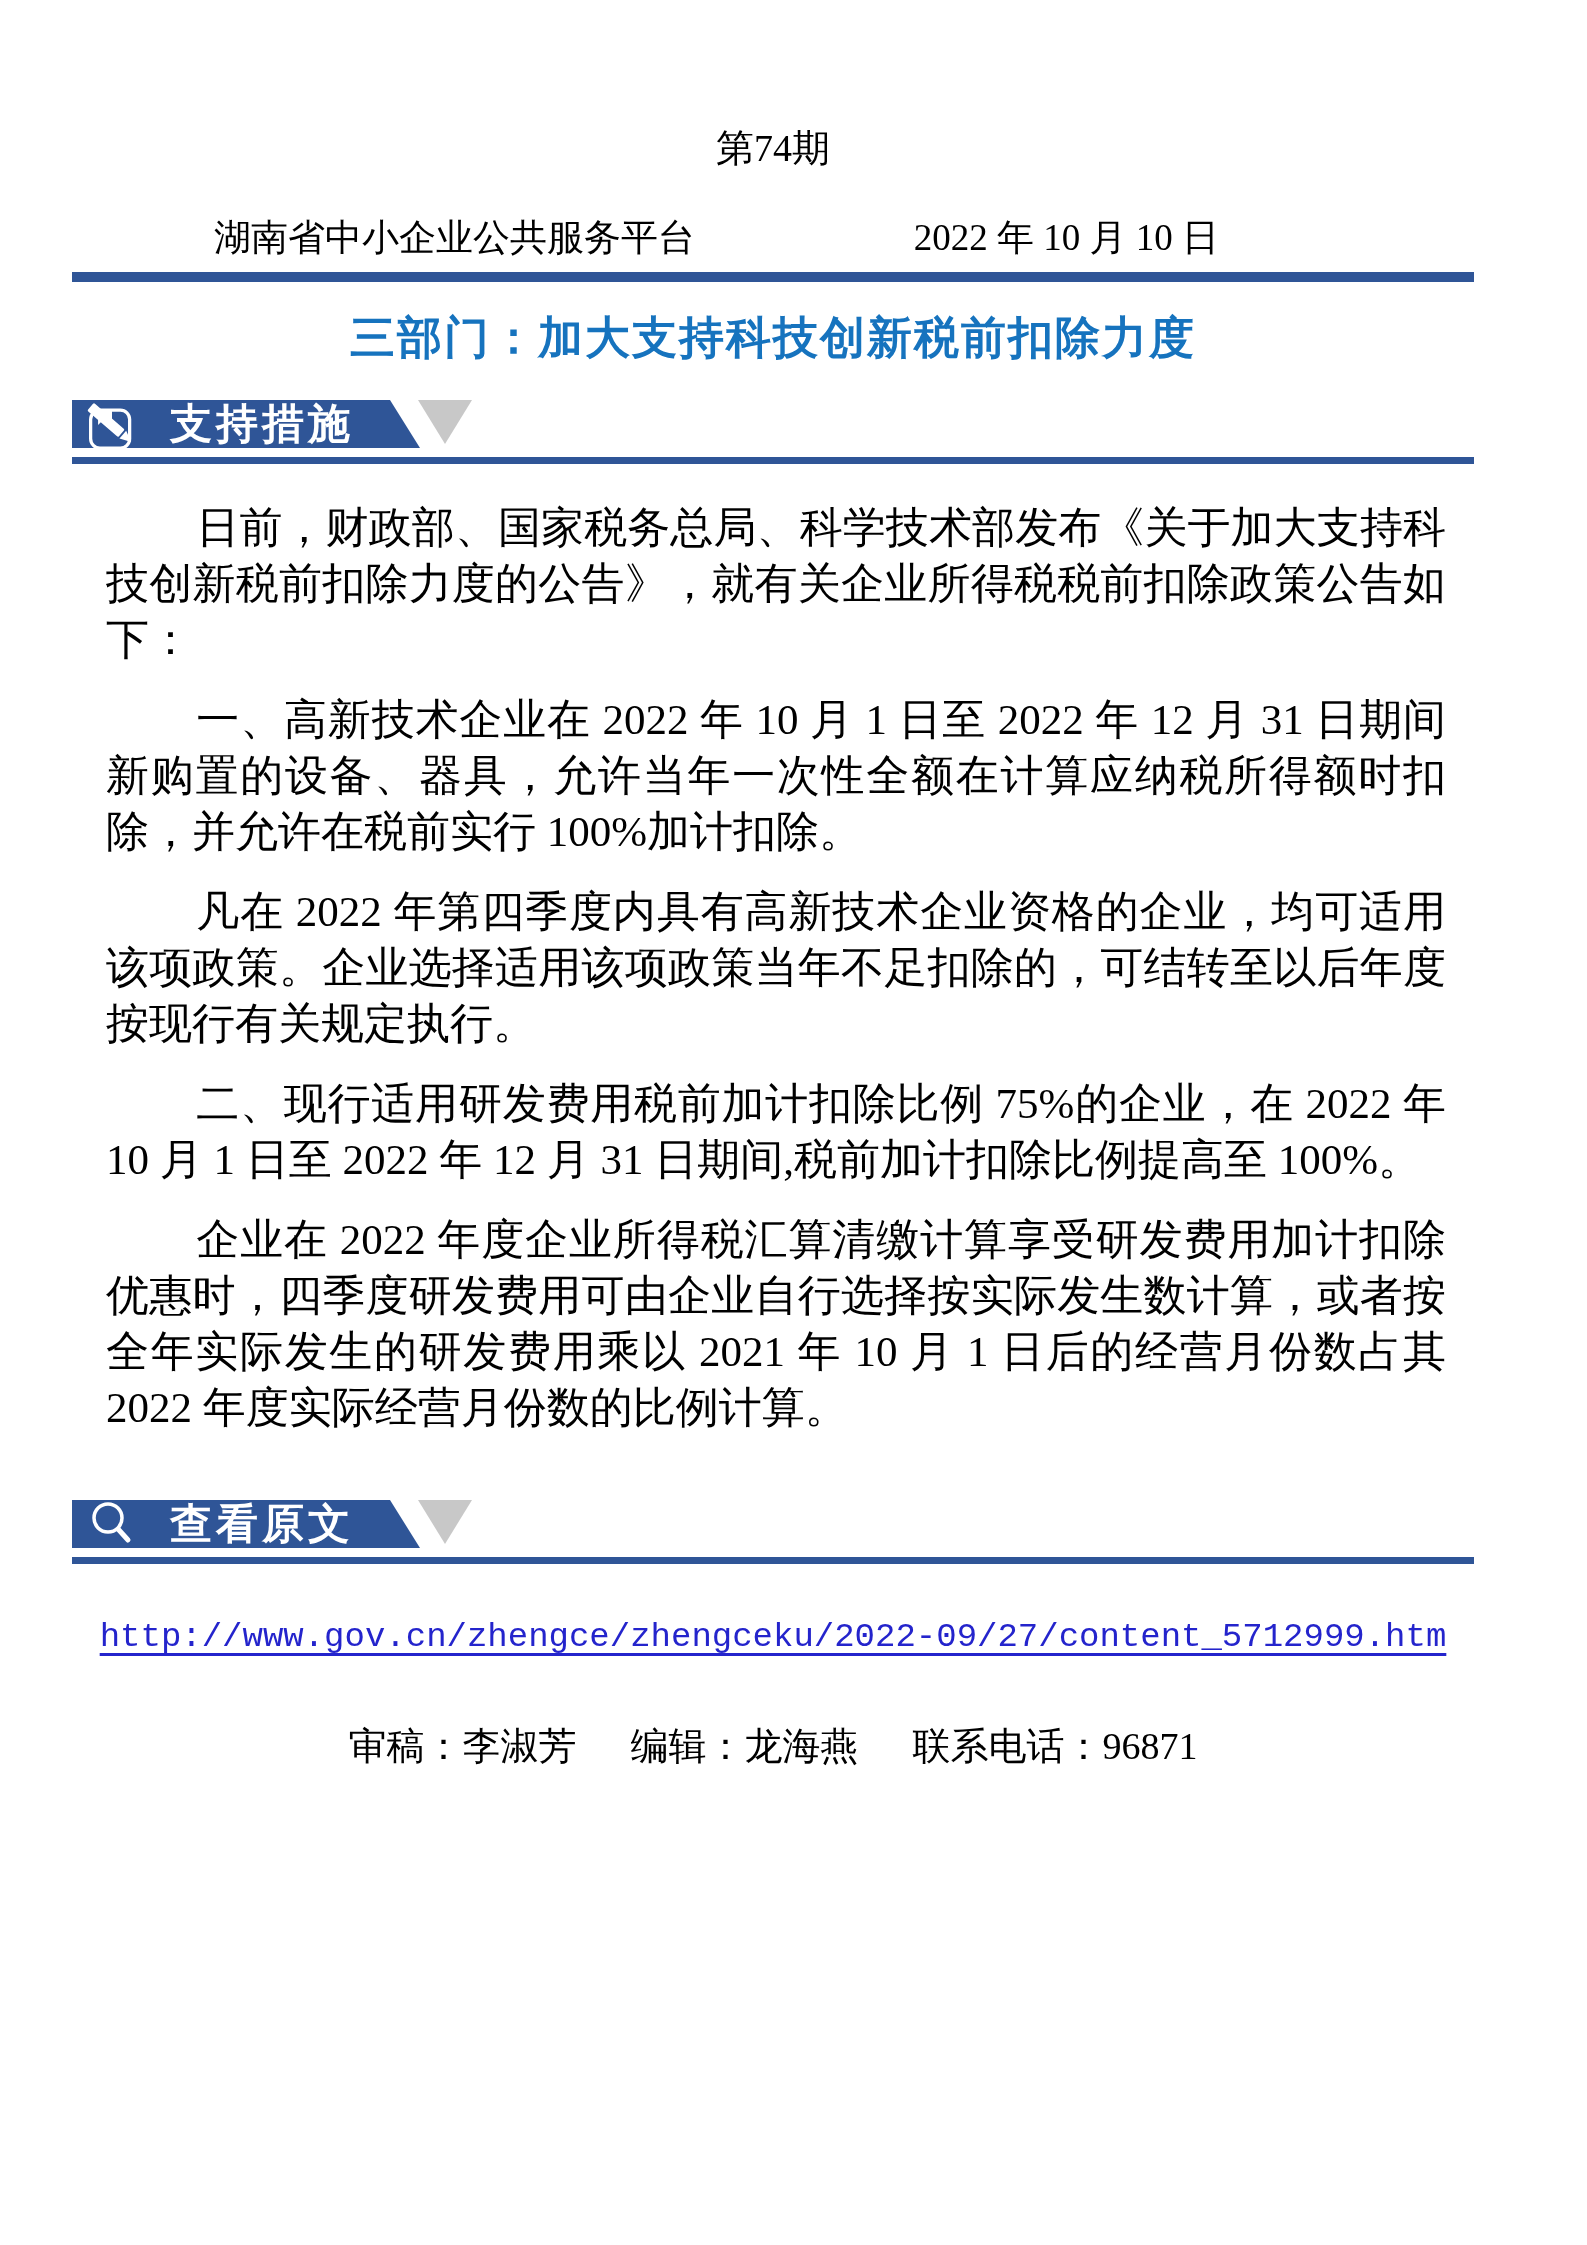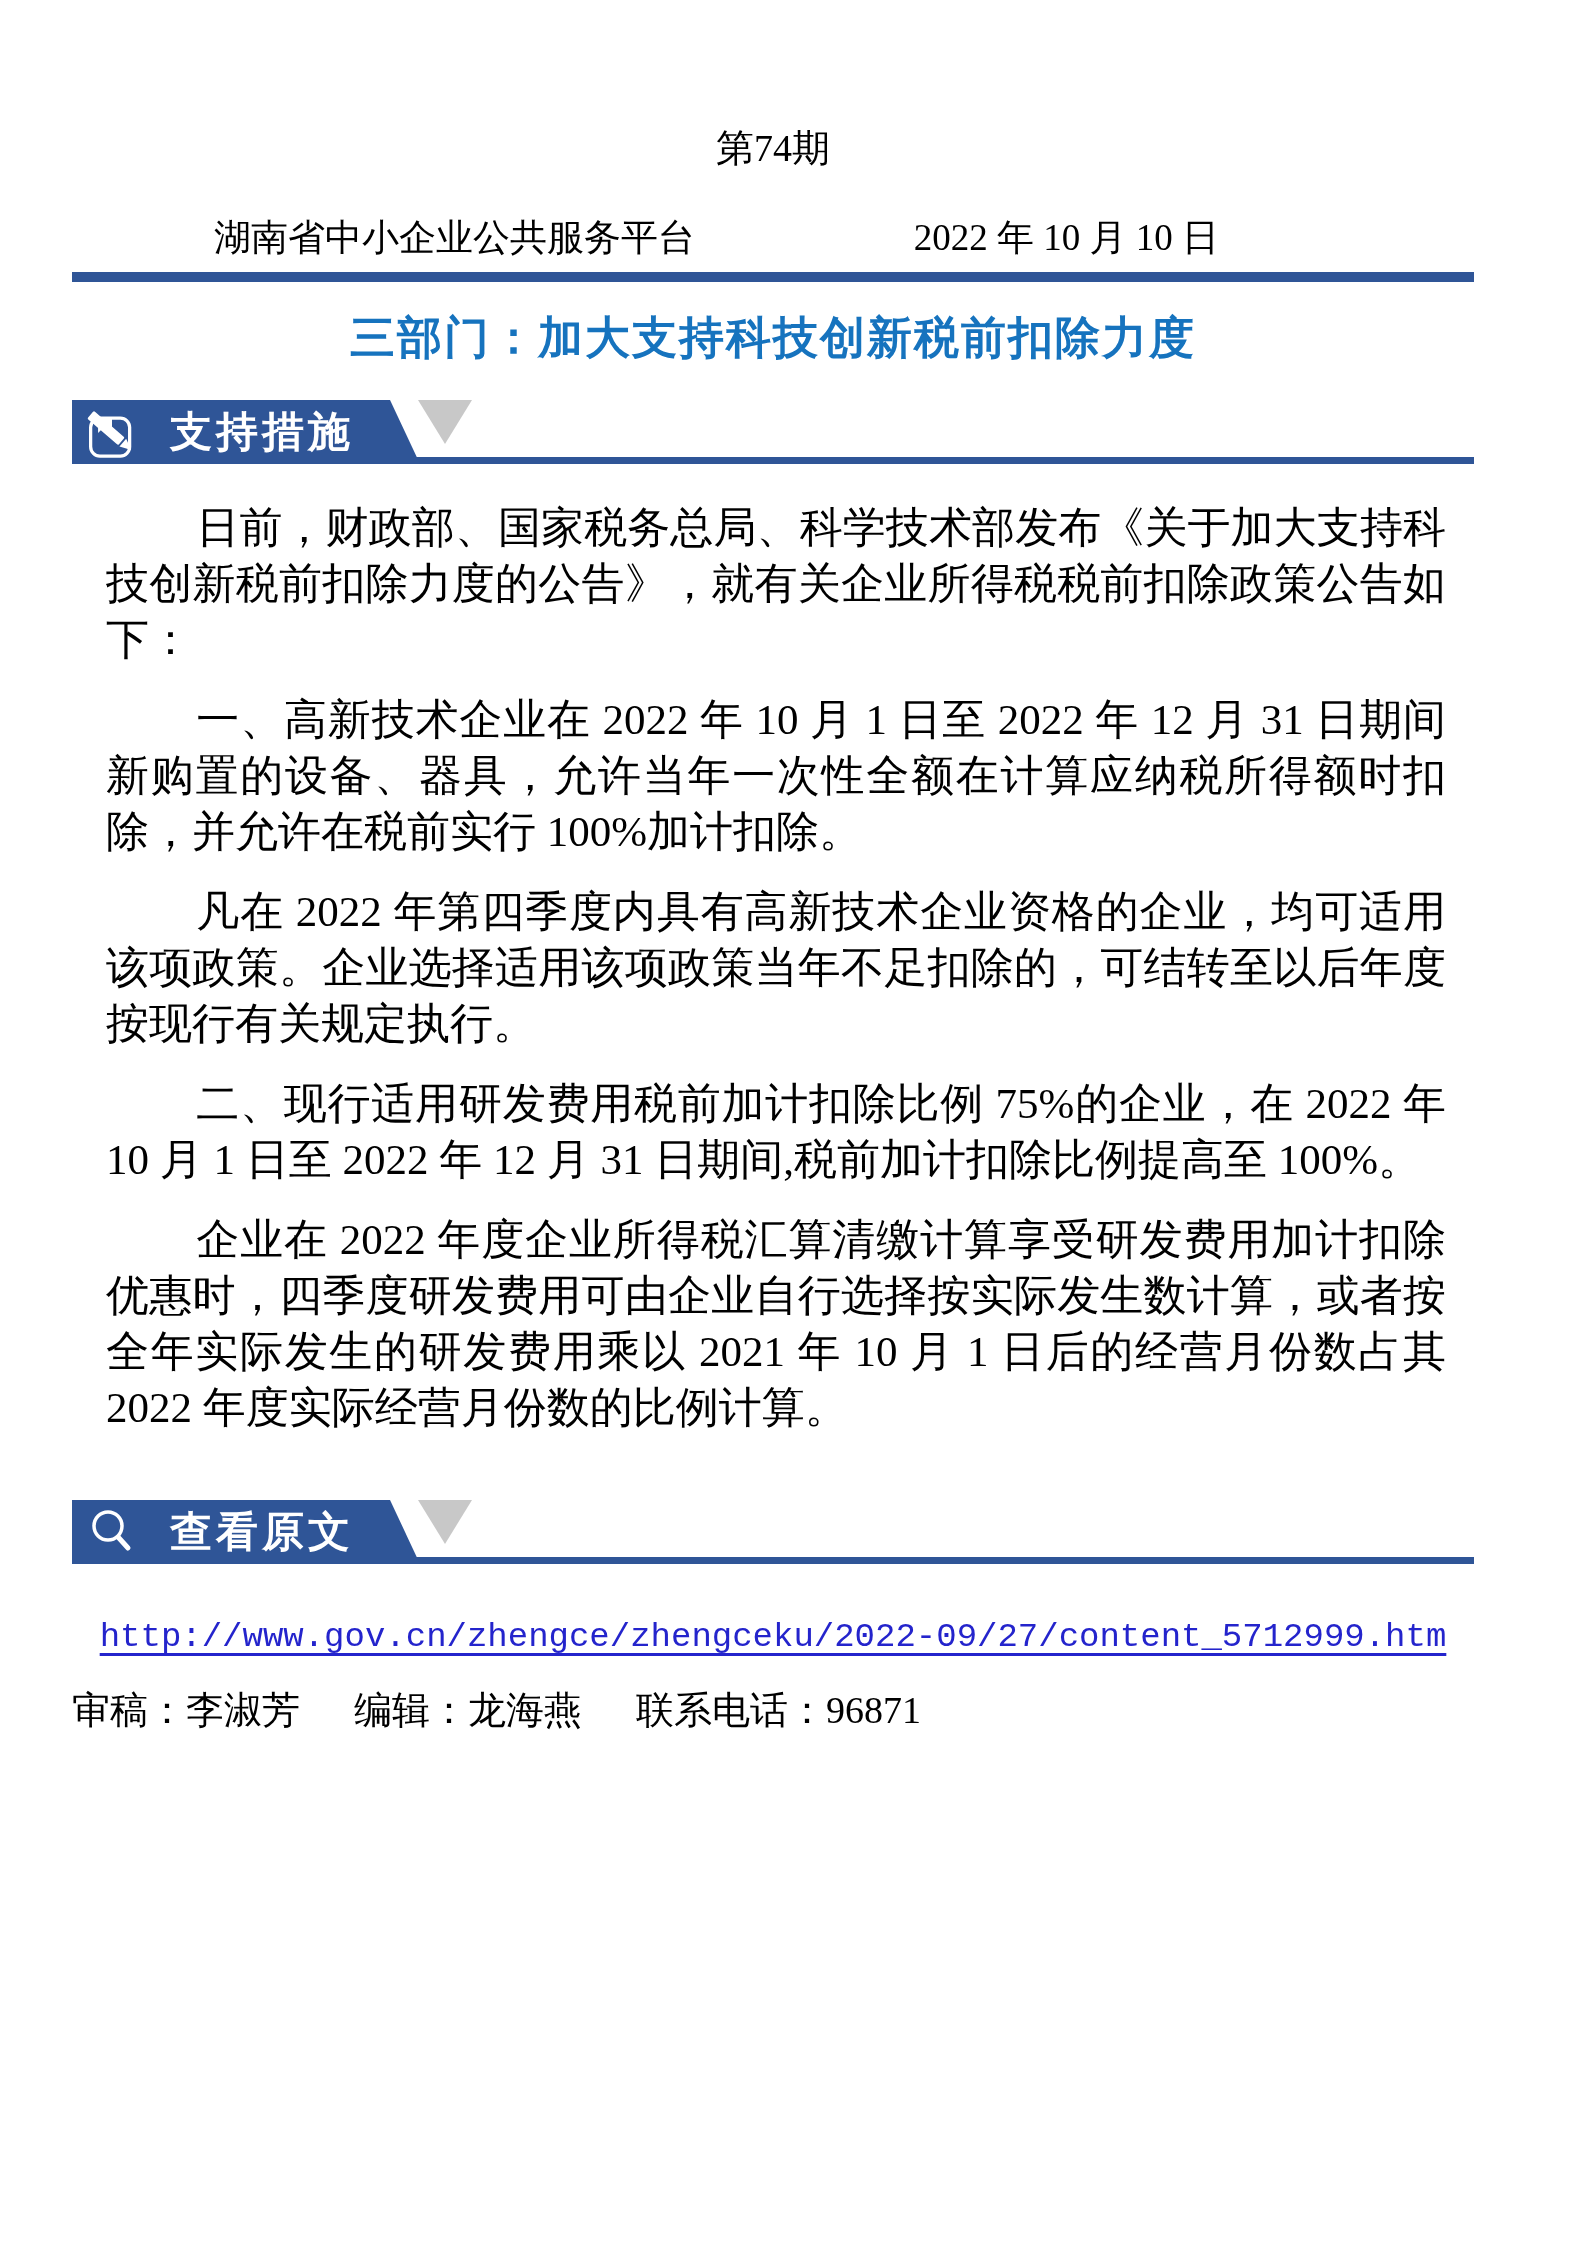--- a/index.html
+++ b/index.html
@@ -59,21 +59,21 @@
   }
   .banner-row { position:relative; height:64px; }
   .banner-row.first { margin-top:32px; }
   .banner-row.second { margin-top:64px; }
   .banner-bottom-rule {
     position:absolute; left:0; right:0; bottom:0;
     height:7px; background:#2F5597;
   }
   .banner-shape {
     position:absolute; left:0; top:0;
-    width:348px; height:64px;
+    width:348px; height:48px;
     background:#2F5597;
     clip-path:polygon(0 0, 318px 0, 100% 100%, 0 100%);
     display:flex; align-items:center;
     padding-left:14px; box-sizing:border-box;
     z-index:2;
   }
   .banner-label {
     color:#ffffff;
     font-family:"Liberation Sans","DejaVu Sans",sans-serif;
     font-weight:bold;
@@ -106,23 +106,23 @@
   }
   .source-link-wrap a {
     color:#2424CC;
     text-decoration:underline;
     text-underline-offset:7px;
     font-family:"Liberation Mono","DejaVu Sans Mono",monospace;
     font-size:34px;
     cursor:pointer;
   }
   .footer {
-    margin-top:32px;
+    margin-top:68px;
     display:flex;
-    justify-content:flex-start;
+    justify-content:center;
     gap:54px;
     font-size:38px;
     line-height:1.2;
     color:#000;
   }
 </style>
 </head>
 <body>
 
 <div class="page">

